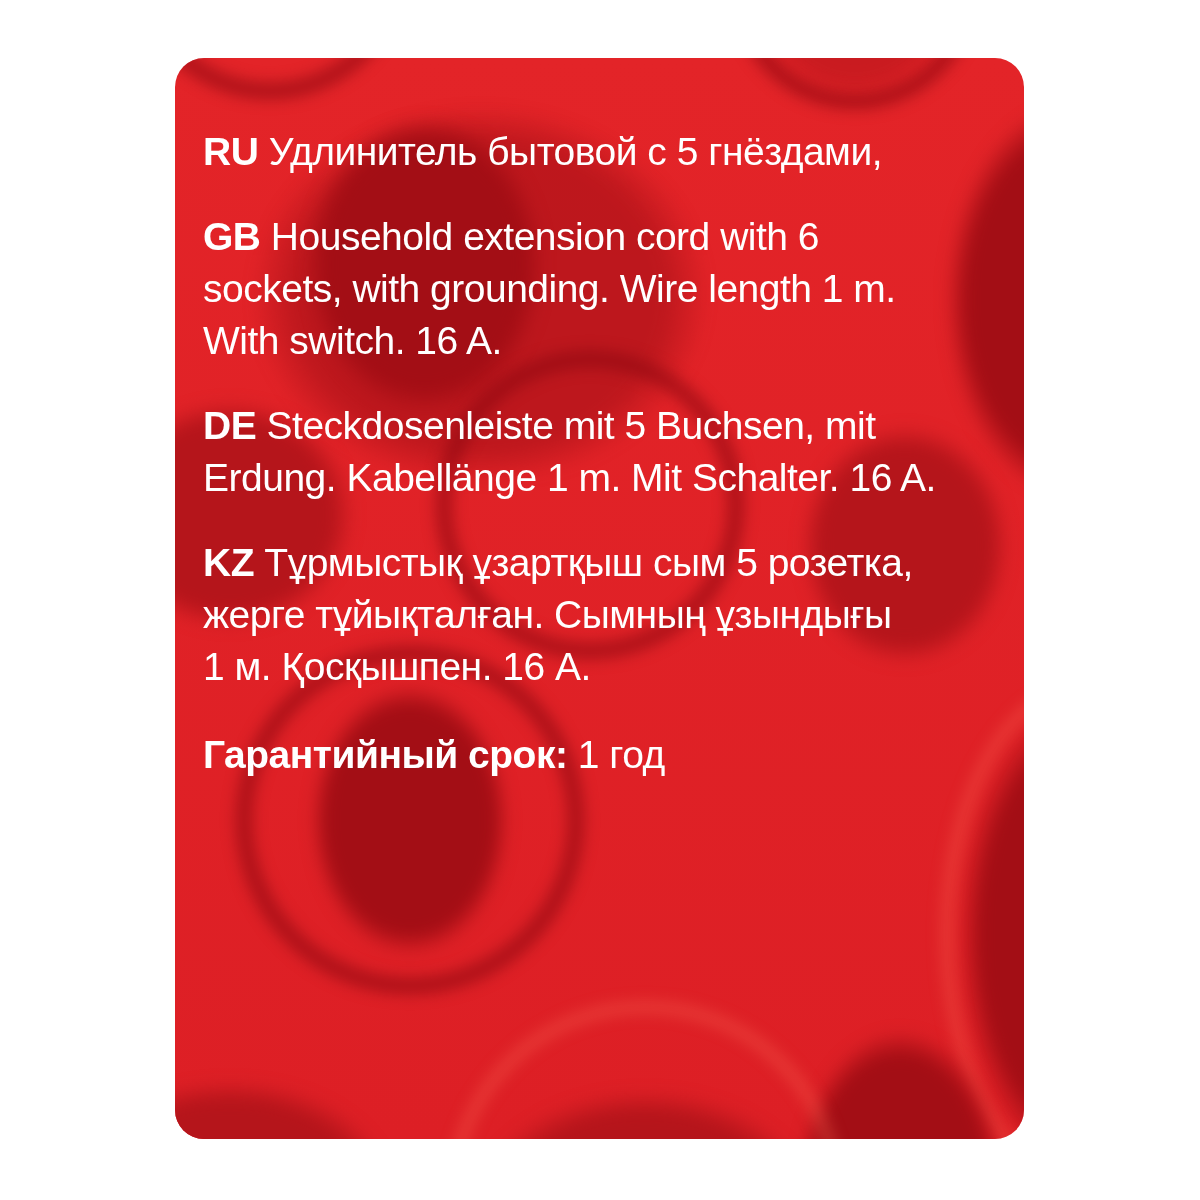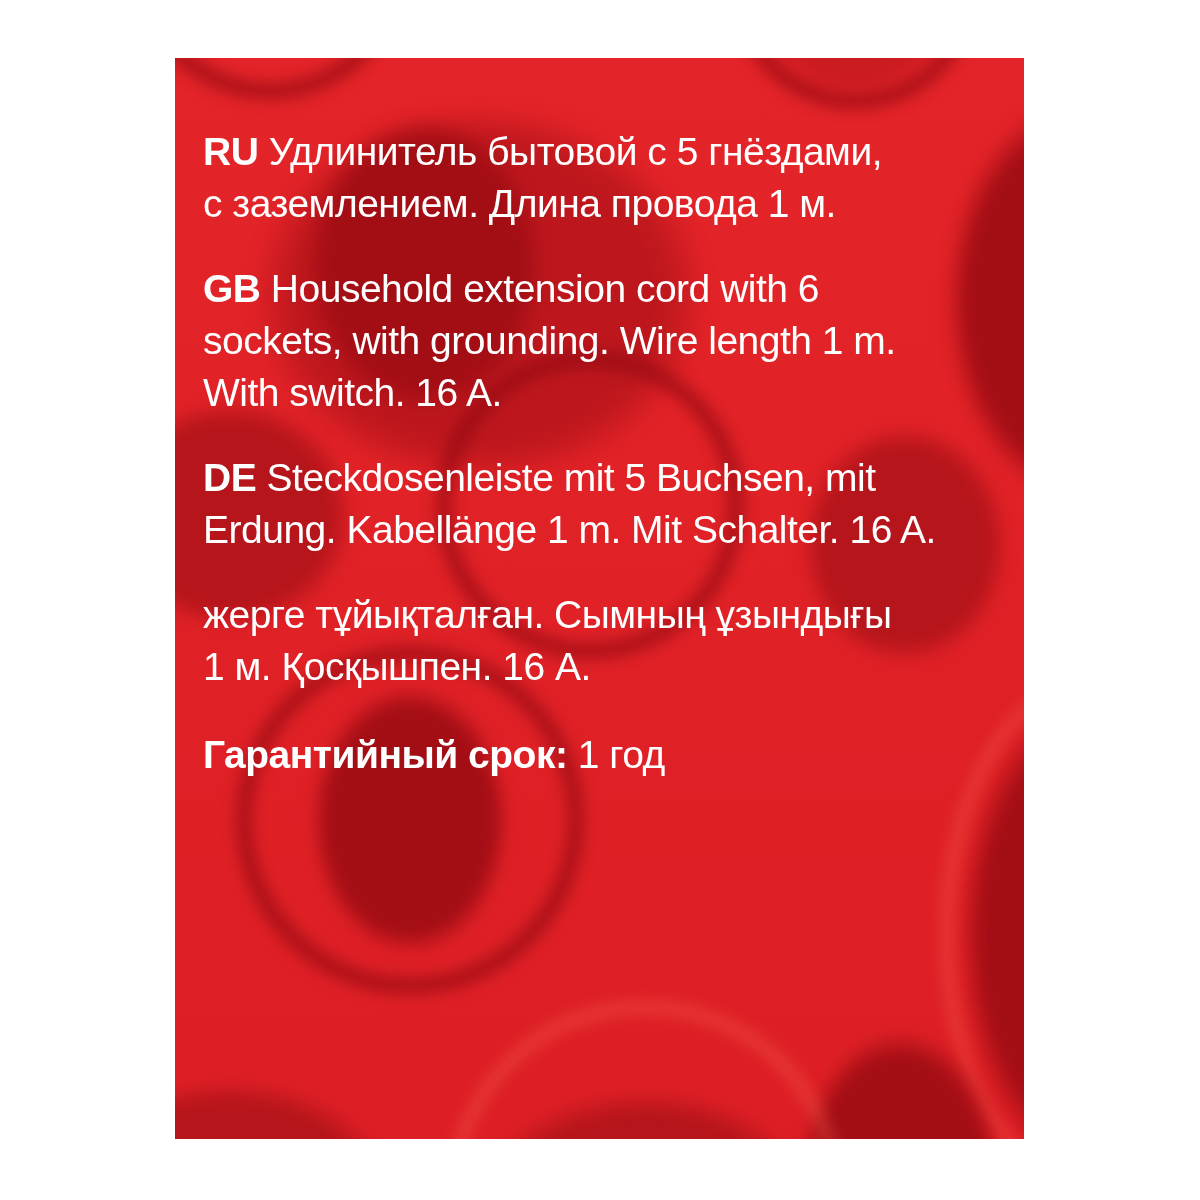--- a/index.html
+++ b/index.html
@@ -20,20 +20,21 @@
     background:var(--page-bg,#fff);
     overflow:hidden;
     font-family:"Liberation Sans","DejaVu Sans",sans-serif;
   }
   .panel{
     position:absolute;
     left:175px;top:58px;
     width:849px;height:1081px;
     background:linear-gradient(180deg,var(--panel-red,#e32428) 0%,var(--panel-red-deep,#dd1f25) 100%);
     overflow:hidden;
+    border-radius:29px;
   }
   .bg{position:absolute;inset:0;}
   .shape{position:absolute;border-radius:50%;filter:blur(7px);}
   .blob-dark{background:radial-gradient(closest-side,var(--socket-dark,#a30e15) 0%,var(--socket-dark,#a30e15) 82%,rgba(163,14,21,0) 100%);}
   .blob-mid{background:radial-gradient(closest-side,var(--socket-mid,#b5151b) 0%,var(--socket-mid,#b5151b) 80%,rgba(181,21,27,0) 100%);}
   .ring{border:18px solid var(--ring-stroke,rgba(140,8,16,.55));background:transparent;}
   .ring-light{border:14px solid var(--ring-light,rgba(255,110,90,.28));background:transparent;}
 
   
   .s1 {left:-45px;  top:-238px; width:280px; height:280px;}
@@ -91,36 +92,36 @@
       <div class="shape blob-dark s12"></div>
       <div class="shape blob-mid s13"></div>
       <div class="shape blob-mid s14"></div>
       <div class="shape ring-light s15"></div>
     </div>
 
     <div class="content">
 
       <p class="sec">
         <span class="line"><b class="code">RU</b> <span>Удлинитель бытовой с 5 гнёздами,</span></span>
-        <span class="line">с заземлением. Длина провода 1 м.</span>
       </p>
 
       <p class="sec">
         <span class="line"><b class="code">GB</b> <span>Household extension cord with 6</span></span>
         <span class="line">sockets, with grounding. Wire length 1 m.</span>
         <span class="line">With switch. 16 A.</span>
       </p>
 
       <p class="sec">
         <span class="line"><b class="code">DE</b> <span>Steckdosenleiste mit 5 Buchsen, mit</span></span>
         <span class="line">Erdung. Kabellänge 1 m. Mit Schalter. 16 A.</span>
       </p>
 
 
       <p class="sec">
+        <span class="line"><b class="code">KZ</b> <span>Тұрмыстық ұзартқыш сым 5 розетка,</span></span>
         <span class="line">жерге тұйықталған. Сымның ұзындығы</span>
         <span class="line">1 м. Қосқышпен. 16 А.</span>
       </p>
 
       <p class="warranty">
         <b>Гарантийный срок:</b> <span>1 год</span>
       </p>
 
     </div>
   </div>

